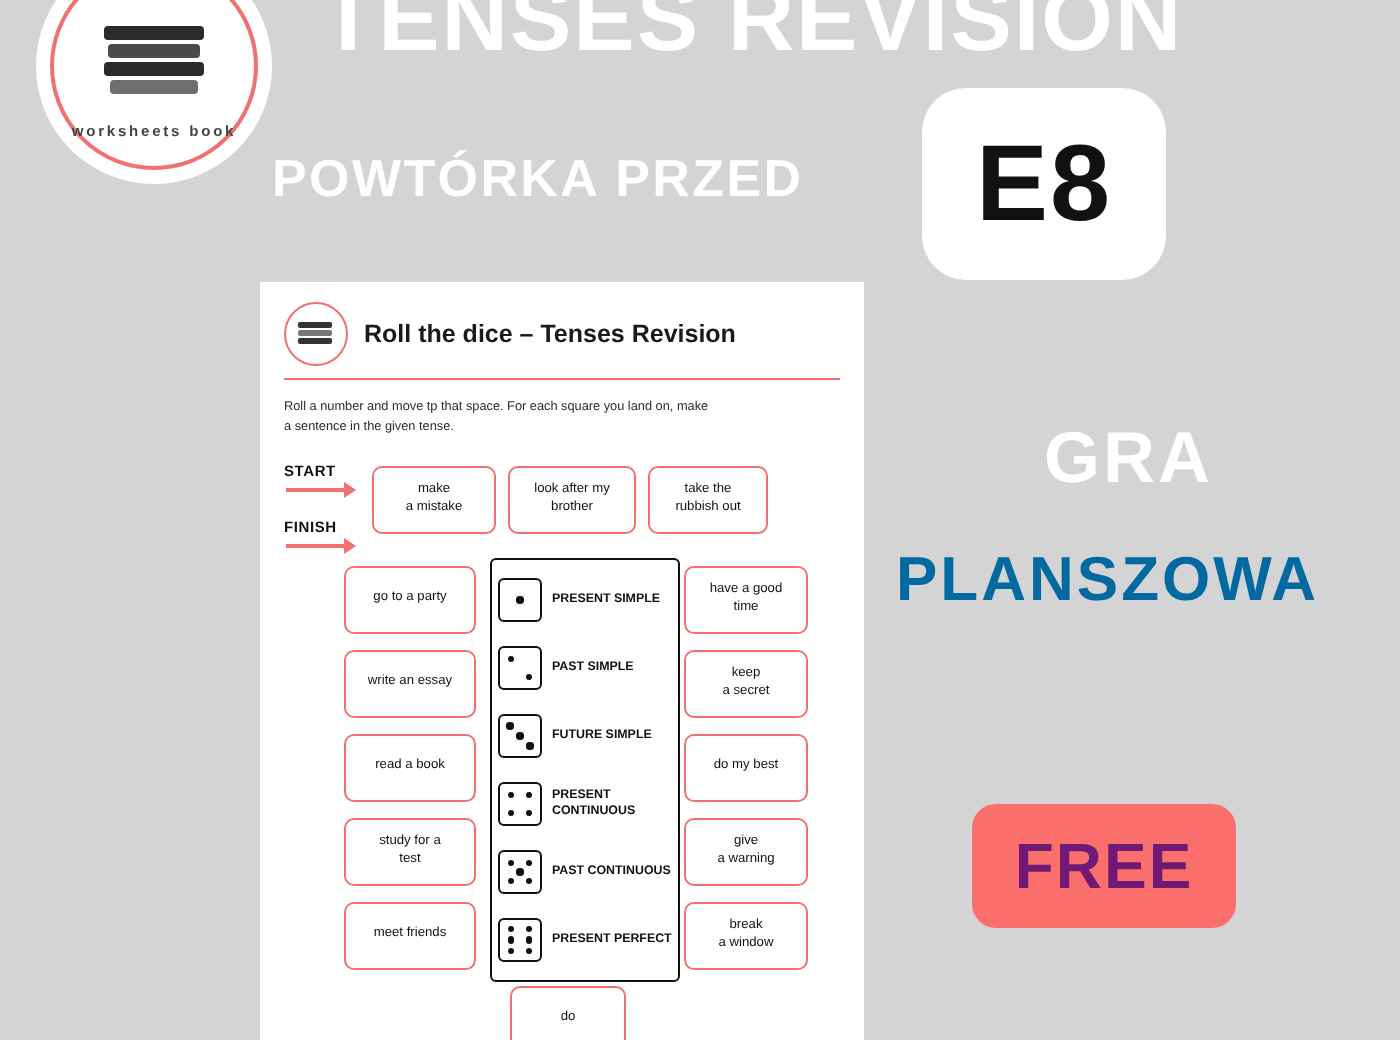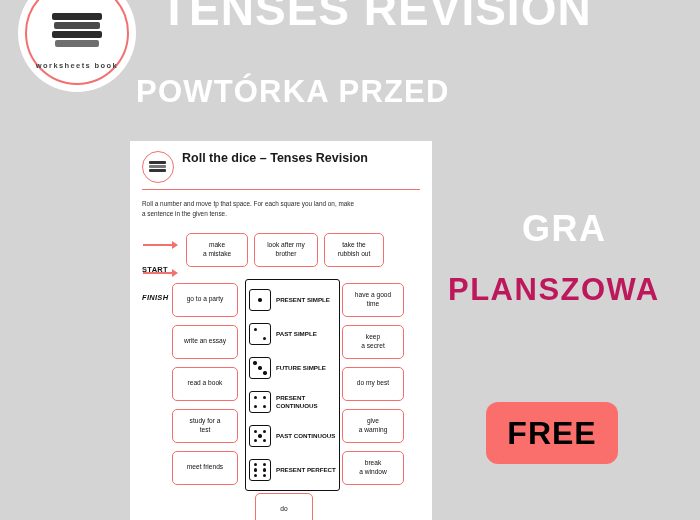--- a/index.html
+++ b/index.html
@@ -79,21 +79,21 @@
     font-size: 46px;
     font-weight: bold;
     color: #ffffff;
     letter-spacing: 1px;
     white-space: nowrap;
   }
   .title-sub {
     position: absolute;
     left: 136px;
     top: 74px;
-    font-size: 31px;
+    font-size: 26px;
     font-weight: bold;
     color: #ffffff;
     letter-spacing: 1.2px;
     white-space: nowrap;
     text-align: right;
   }
 
   
   .level-badge {
     position: absolute;
@@ -124,21 +124,21 @@
     color: #ffffff;
     letter-spacing: 1.5px;
     white-space: nowrap;
   }
   .right-word-2 {
     position: absolute;
     left: 448px;
     top: 272px;
     font-size: 31px;
     font-weight: bold;
-    color: #be185d;
+    color: #0369a1;
     letter-spacing: 1.5px;
     white-space: nowrap;
     text-align: right;
   }
 
   
   .free-badge {
     position: absolute;
     left: 486px;
     top: 402px;
@@ -146,38 +146,39 @@
     height: 62px;
     background: #fa6f6b;
     border-radius: 12px;
     display: flex;
     align-items: center;
     justify-content: center;
   }
   .free-badge span {
     font-size: 32px;
     font-weight: bold;
-    color: #000000;
+    color: #701a75;
     letter-spacing: 1px;
   }
 
   
   .sheet {
     position: absolute;
     left: 130px;
     top: 141px;
     width: 302px;
     height: 379px;
     background: #ffffff;
     box-sizing: border-box;
     padding: 10px 12px 0 12px;
     overflow: hidden;
   }
   .sheet-header {
     display: flex;
+    align-items: center;
     gap: 8px;
     padding-bottom: 6px;
     border-bottom: 1.5px solid #f2706e;
   }
   .sheet-logo {
     width: 30px;
     height: 30px;
     border-radius: 50%;
     border: 1.5px solid #f2706e;
     position: relative;
@@ -213,24 +214,23 @@
     height: 300px;
   }
 
   
   .start-label, .finish-label {
     position: absolute;
     font-size: 7.5px;
     font-weight: bold;
     color: #111;
     letter-spacing: .3px;
-    margin-top: 34px;
   }
   .start-label { left: 0px; top: 2px; }
-  .finish-label { left: 0px; top: 30px; font-style: italic; }
+  .finish-label { left: 0px; top: 30px; }
   .arrow {
     position: absolute;
     left: 1px;
     width: 30px;
     height: 2px;
     background: #f2706e;
   }
   .arrow::after {
     content: "";
     position: absolute;
@@ -337,20 +337,23 @@
       <div class="b b2"></div>
       <div class="b b3"></div>
       <div class="b b4"></div>
     </div>
     <div class="logo-text">worksheets book</div>
   </div>
 
   <div class="title-main">TENSES REVISION</div>
   <div class="title-sub">POWTÓRKA PRZED</div>
 
+  <div class="level-badge">
+    <span>E8</span>
+  </div>
 
   <div class="right-word-1">GRA</div>
   <div class="right-word-2">PLANSZOWA</div>
 
   <div class="free-badge">
     <span>FREE</span>
   </div>
 
   <div class="sheet">
 

